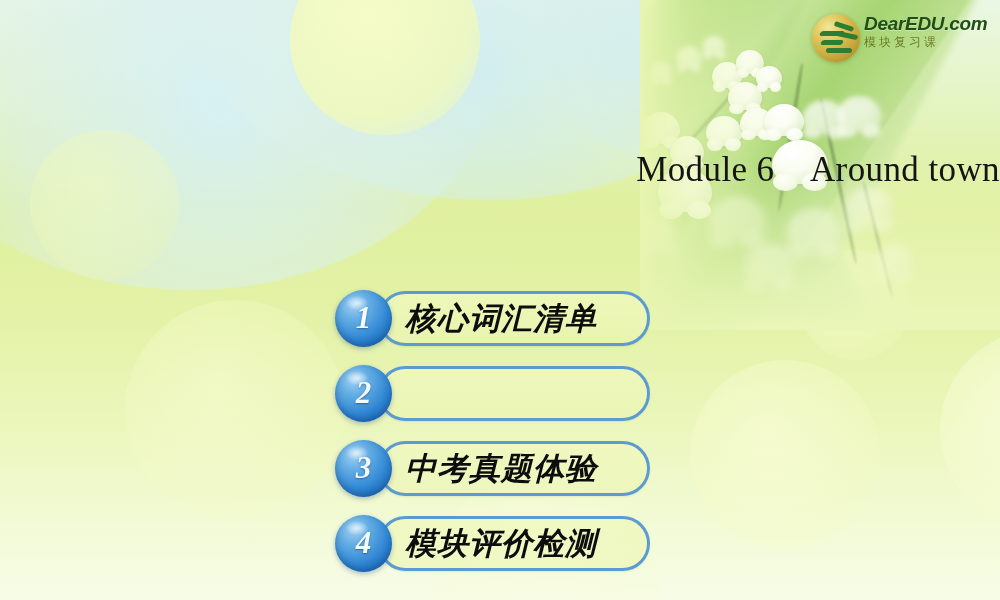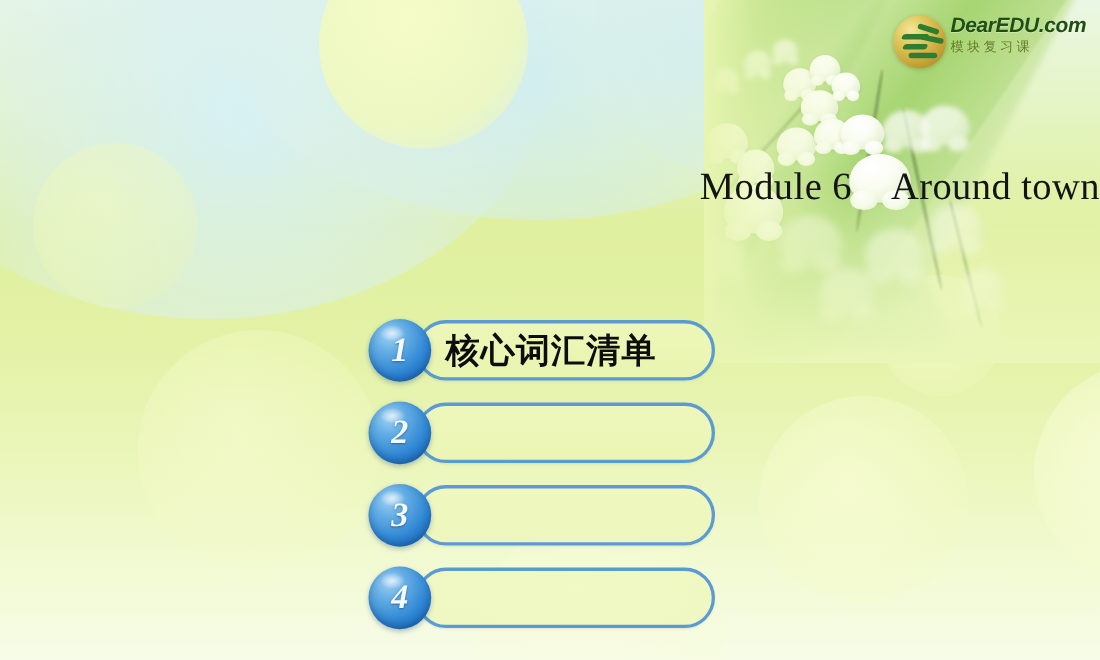--- a/index.html
+++ b/index.html
@@ -250,20 +250,21 @@
     left: 70px; top: 0;
     height: 55px;
     display: flex;
     align-items: center;
     font-family: "DejaVu Sans", sans-serif;
     font-weight: bold;
     font-size: 31px;
     color: #0d0d0d;
     letter-spacing: 1px;
     white-space: nowrap;
+    font-style: italic;
   }
   .badge {
     position: absolute;
     left: 0; top: -1px;
     width: 57px; height: 57px;
     border-radius: 50%;
     background:
       radial-gradient(circle at 33% 26%, #9fd0f2 0%, #64aee4 26%, #2f86d4 62%, #1c69b6 88%, #17538f 100%);
     box-shadow: 0 2px 5px rgba(40,80,130,0.35), inset 0 -3px 7px rgba(10,50,100,0.35);
     display: flex;
@@ -371,27 +372,29 @@
 
     <div class="pill-row">
       <div class="pill"></div>
       <div class="badge">
         <span class="badge-num">2</span>
       </div>
     </div>
 
     <div class="pill-row">
       <div class="pill"></div>
+      <div class="pill-label">中考真题体验</div>
       <div class="badge">
         <span class="badge-num">3</span>
       </div>
     </div>
 
     <div class="pill-row">
       <div class="pill"></div>
+      <div class="pill-label">模块评价检测</div>
       <div class="badge">
         <span class="badge-num">4</span>
       </div>
     </div>
 
   </div>
 
 </div>
 
 </body></html>

